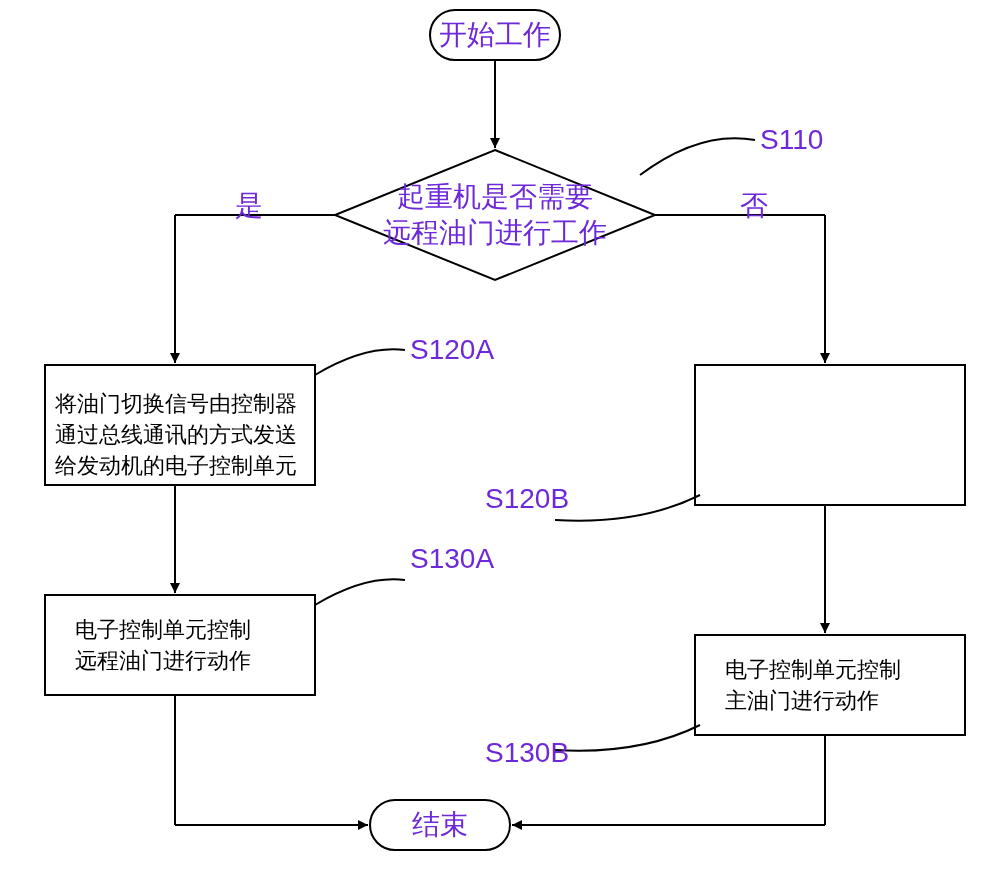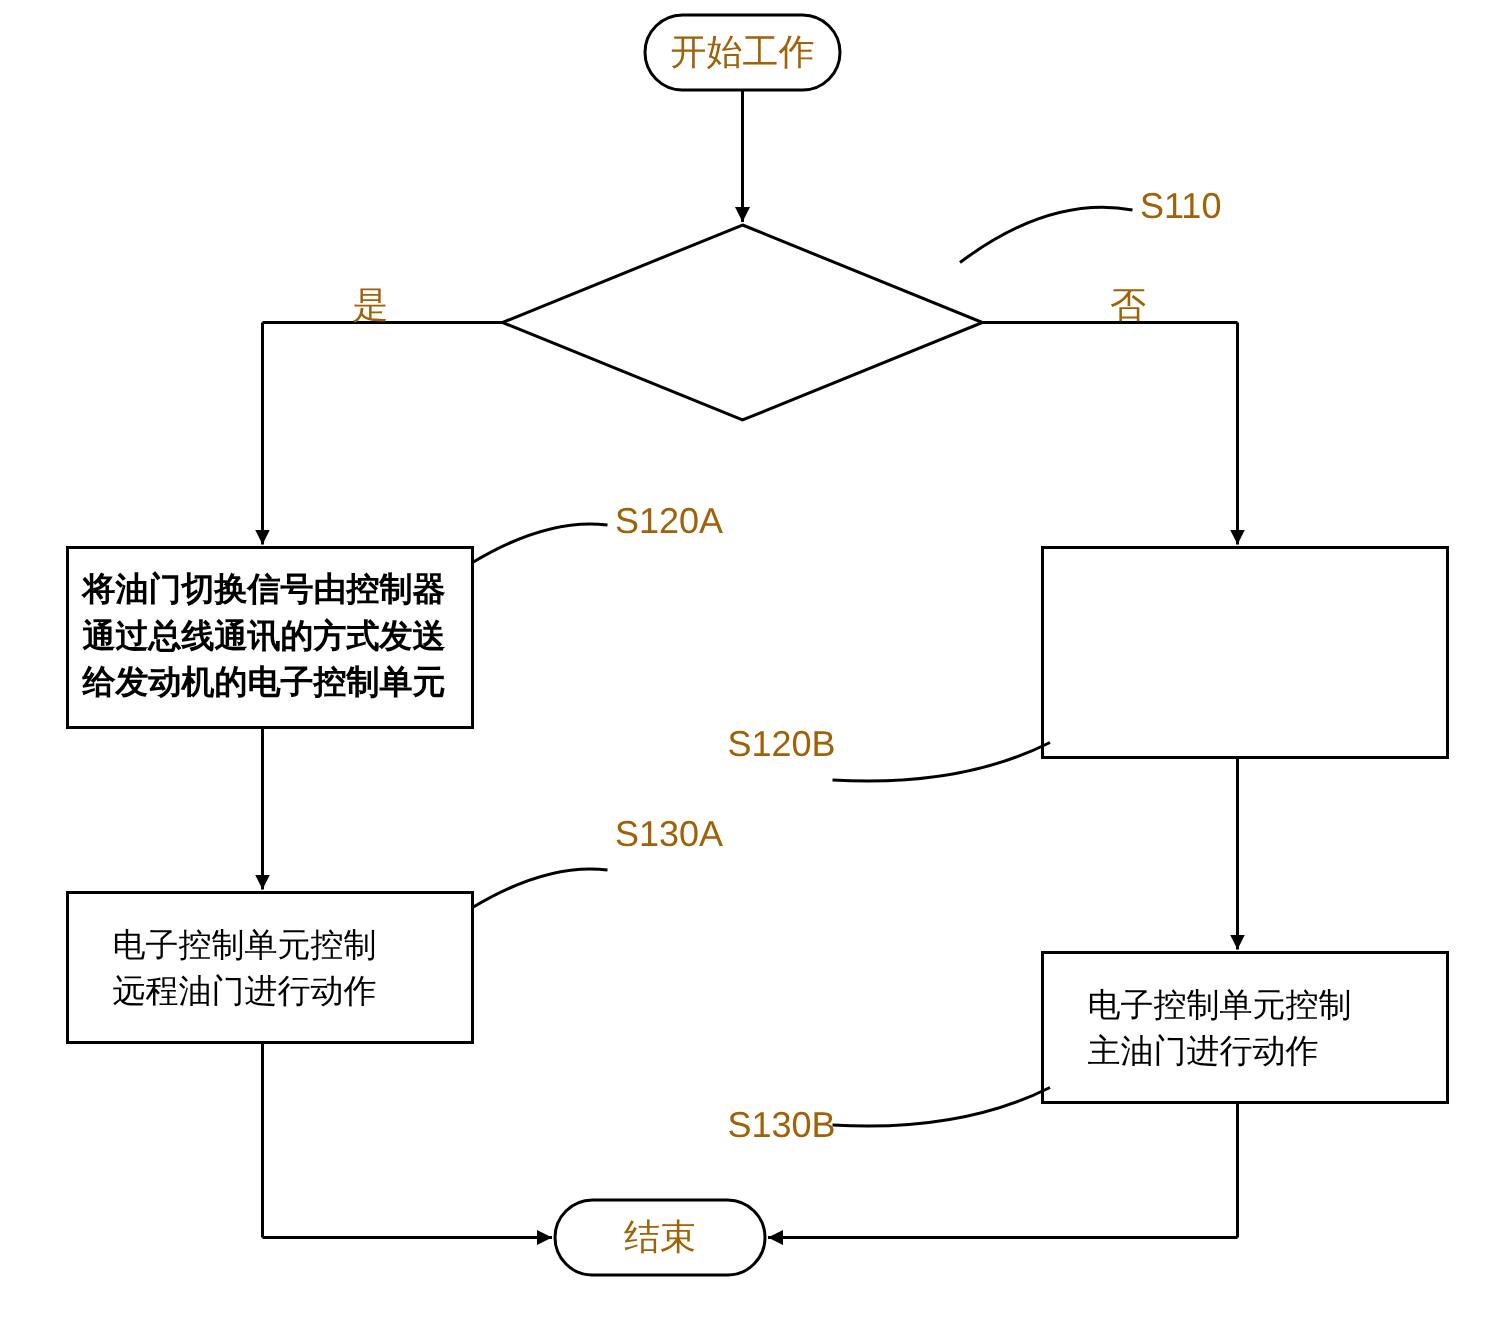--- a/index.html
+++ b/index.html
@@ -13,23 +13,23 @@
     width: 1000px;
     height: 893px;
   }
   svg {
     position: absolute;
     top: 0;
     left: 0;
   }
   .label {
     position: absolute;
-    font-size: 24px;
+    font-size: 28px;
     line-height: 1.3;
-    color: #a16207;
+    color: #6d28d9;
     white-space: nowrap;
   }
   .label.center {
     text-align: center;
     transform: translate(-50%, -50%);
   }
   .boxtext {
     position: absolute;
     font-size: 22px;
     line-height: 1.4;
@@ -88,28 +88,30 @@
     <line x1="175" y1="825" x2="368" y2="825" stroke="#000" stroke-width="2" marker-end="url(#arrow)"></line>
 
     <line x1="825" y1="735" x2="825" y2="825" stroke="#000" stroke-width="2"></line>
     <line x1="825" y1="825" x2="512" y2="825" stroke="#000" stroke-width="2" marker-end="url(#arrow)"></line>
 
     <rect x="370" y="800" width="140" height="50" rx="25" ry="25" fill="none" stroke="#000" stroke-width="2"></rect>
   </svg>
 
   <span class="label center" style="left:495px; top:35px;">开始工作</span>
 
+  <span class="label center" style="left:495px; top:215px; white-space:pre;">起重机是否需要
+远程油门进行工作</span>
 
   <span class="label" style="left:760px; top:122px;">S110</span>
 
   <span class="label" style="left:235px; top:188px;">是</span>
 
   <span class="label" style="left:740px; top:188px;">否</span>
 
-  <span class="boxtext" style="left:55px; top:378px; width:250px;font-weight:bold;">将油门切换信号由控制器
+  <span class="boxtext" style="left:55px; top:389px; width:250px;">将油门切换信号由控制器
 通过总线通讯的方式发送
 给发动机的电子控制单元</span>
 
   <span class="label" style="left:410px; top:332px;">S120A</span>
 
 
   <span class="label" style="left:485px; top:481px;text-align:center;">S120B</span>
 
   <span class="boxtext" style="left:75px; top:615px; width:220px;">电子控制单元控制
 远程油门进行动作</span>

